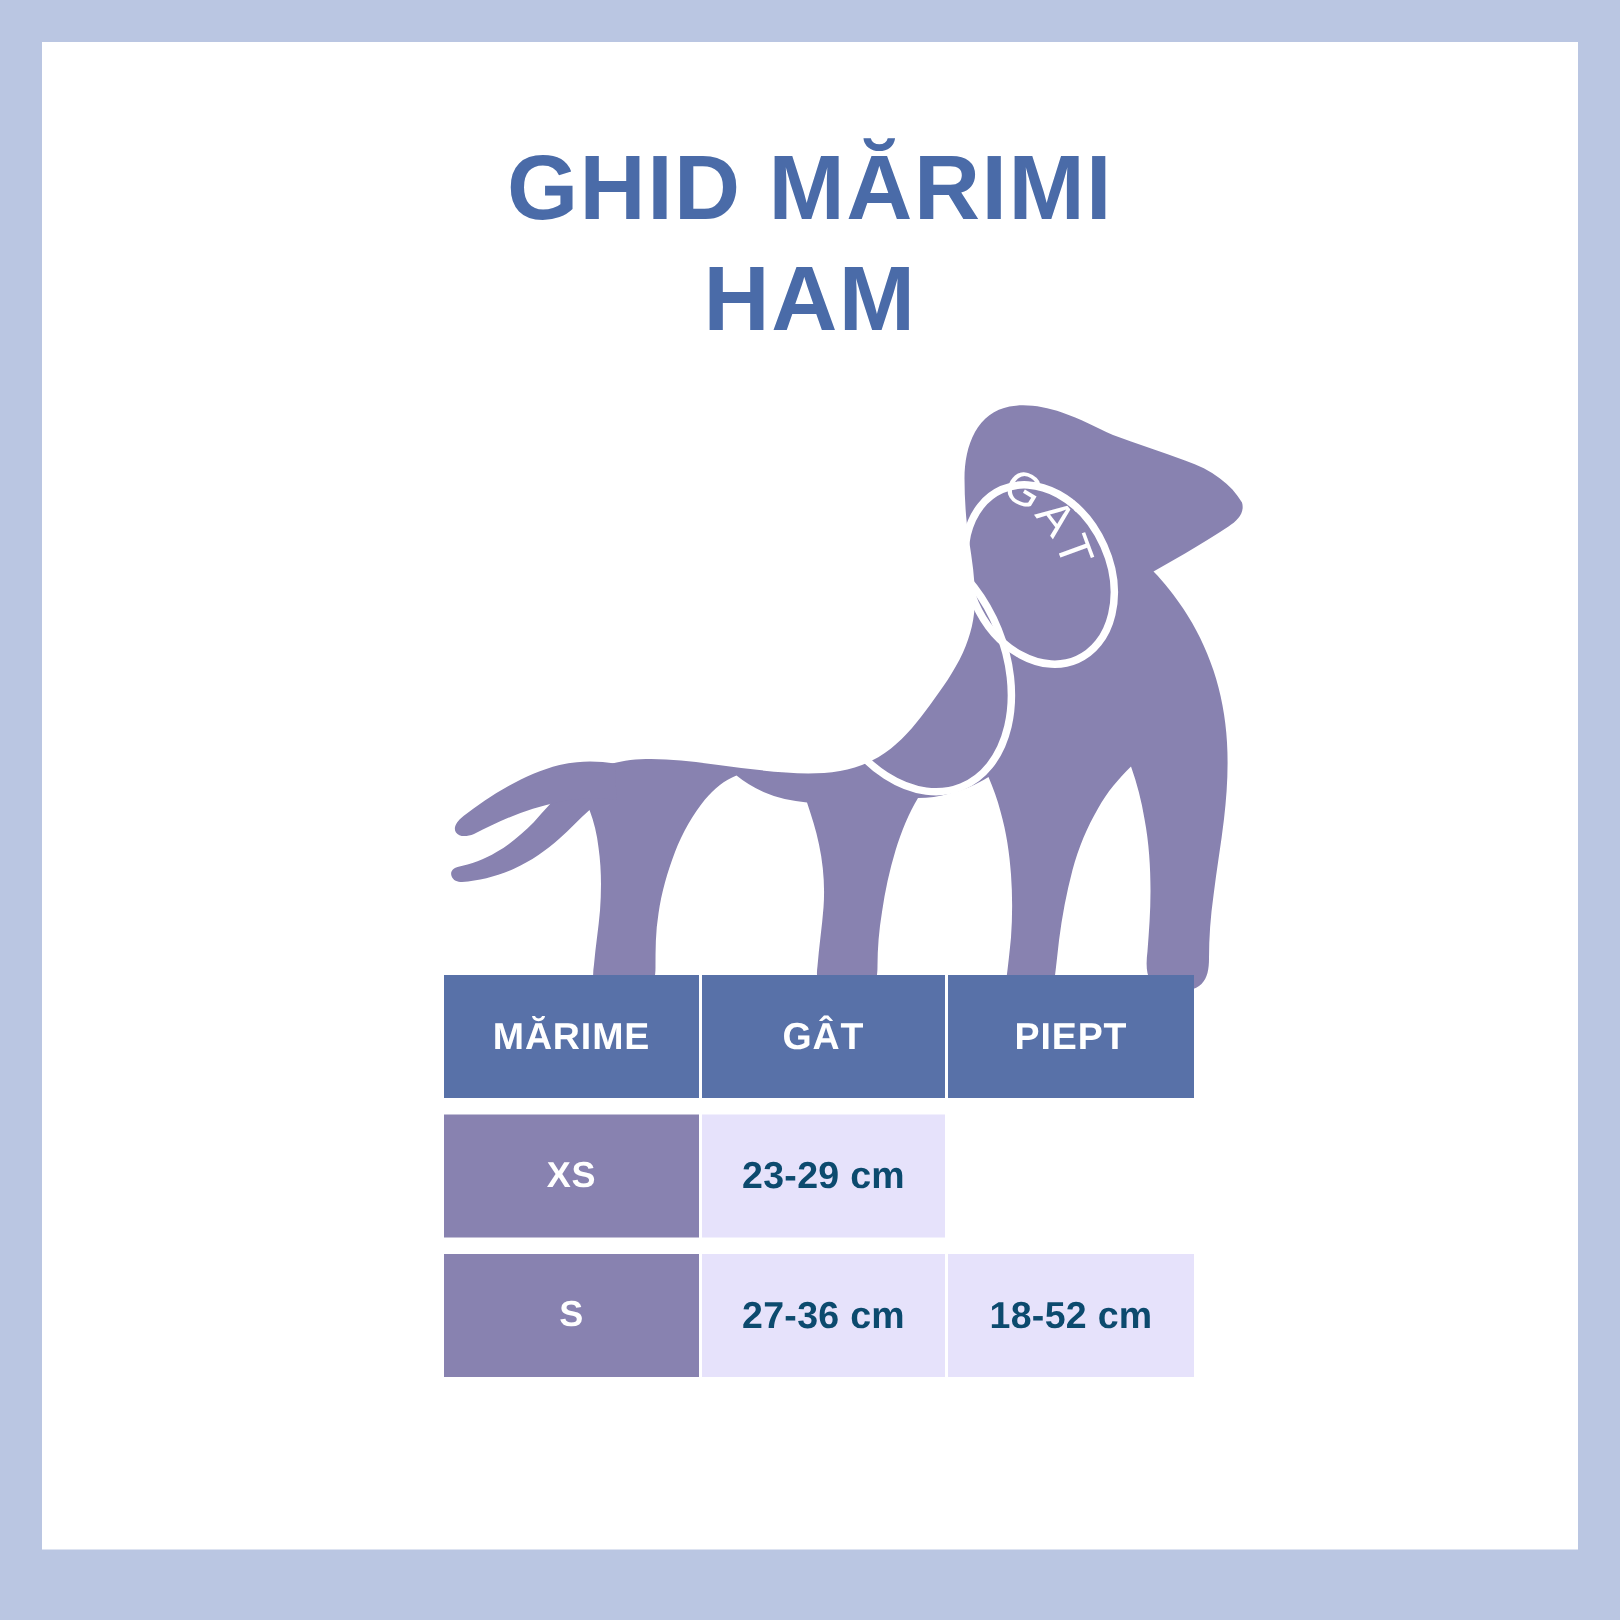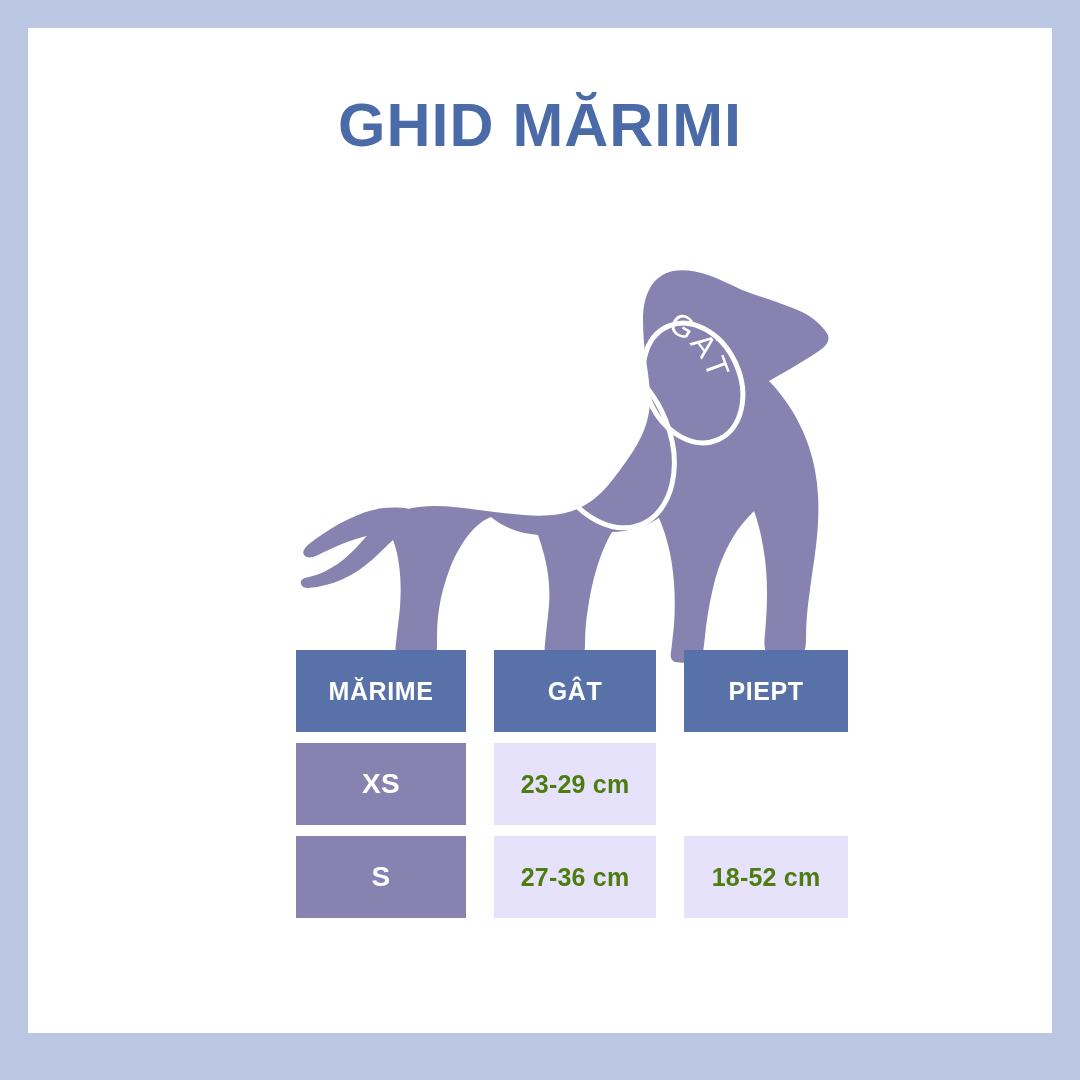--- a/index.html
+++ b/index.html
@@ -67,21 +67,21 @@
 
   
   #size-table {
     position: absolute;
     left: 268px;
     top: 622px;
     width: 556px;
   }
   .table-row {
     display: flex;
-    gap: 28px;
+    gap: 2px;
     margin-bottom: 11px;
   }
   .cell {
     box-sizing: border-box;
     display: flex;
     align-items: center;
     justify-content: center;
     height: 82px;
     font-family: "Liberation Sans", sans-serif;
   }
@@ -93,39 +93,40 @@
     background: #5871a8;
     color: #ffffff;
     font-weight: bold;
     font-size: 25px;
     letter-spacing: 0.6px;
   }
   .cell.size {
     background: #8882b0;
     color: #ffffff;
     font-weight: bold;
-    font-size: 28px;
+    font-size: 24px;
     letter-spacing: 0.4px;
   }
   .cell.value {
     background: #e6e2fb;
-    color: #4d7c0f;
+    color: #0c4a6e;
     font-weight: bold;
     font-size: 25px;
     letter-spacing: 0.2px;
   }
 </style>
 </head>
 <body>
 
 <div id="page">
   <div id="card">
 
     <div id="title-block">
       <span class="title-line">GHID MĂRIMI</span>
+      <span class="title-line">HAM</span>
     </div>
 
     <div id="dog-illustration">
       <svg viewBox="0 0 560 400" xmlns="http://www.w3.org/2000/svg">
         <defs>
 
           <path id="neck-text-path" d="M 370 66 A 46 58 -28 0 1 418 150" fill="none"></path>
 
           <path id="chest-text-path" d="M 281 116 A 62 84 -24 0 0 307 224" fill="none"></path>
         </defs>

